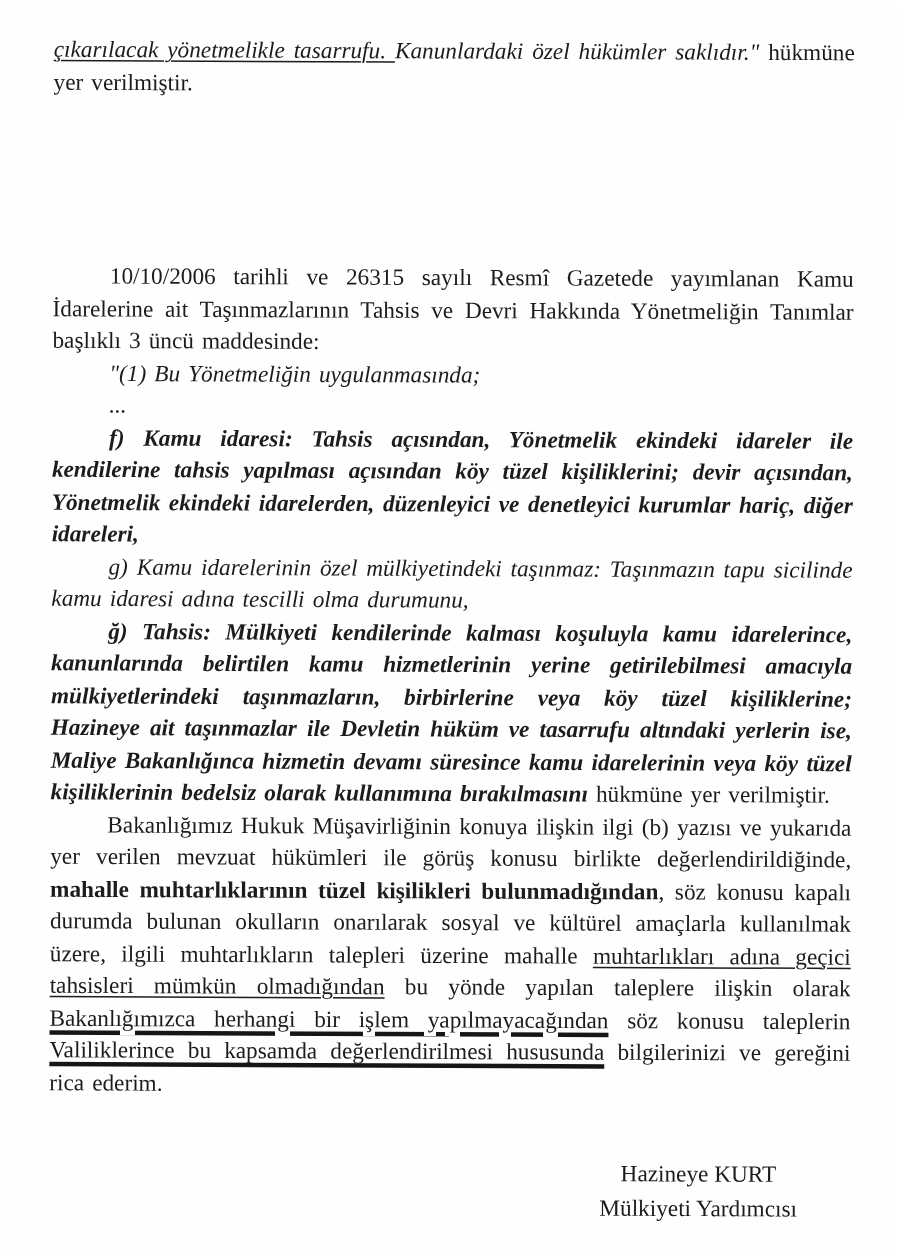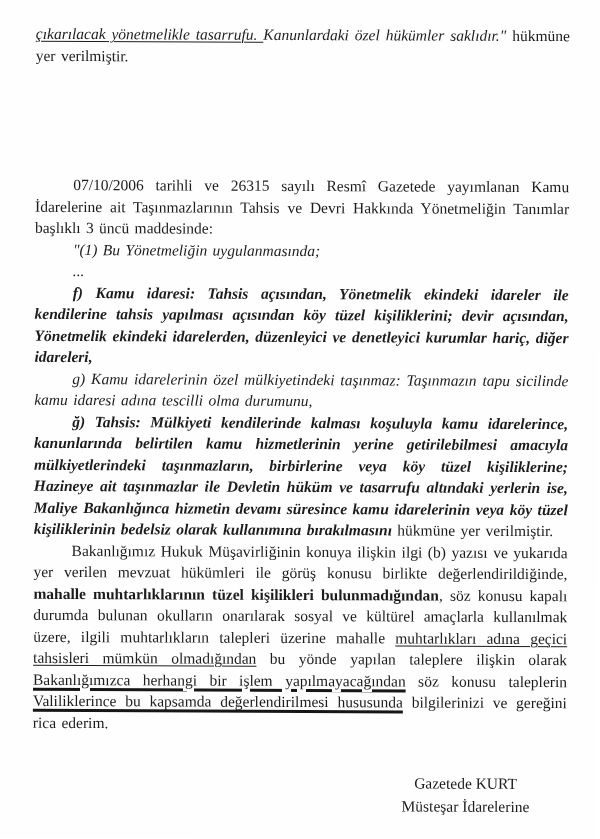--- a/index.html
+++ b/index.html
@@ -40,27 +40,27 @@
     line-height:22.5px;
   }
 </style>
 </head>
 <body>
 
 <div class="page" data-name="scanned-letter-page">
 
   <div data-name="document-body">
       <p class="para" data-name="continuation-paragraph"><span class="i u" data-name="text-run">çıkarılacak yönetmelikle tasarrufu. </span><span class="i" data-name="text-run">Kanunlardaki özel hükümler saklıdır."</span><span class="" data-name="text-run"> hükmüne yer verilmiştir.</span></p>
-      <p class="para indent" data-name="regulation-intro-paragraph"><span class="" data-name="text-run">07/10/2006 tarihli ve 26315 sayılı Resmî Gazetede yayımlanan Kamu İdarelerine ait Taşınmazlarının Tahsis ve Devri Hakkında Yönetmeliğin Tanımlar başlıklı 3 üncü maddesinde:</span></p>
+      <p class="para indent" data-name="regulation-intro-paragraph"><span class="" data-name="text-run">10/10/2006 tarihli ve 26315 sayılı Resmî Gazetede yayımlanan Kamu İdarelerine ait Taşınmazlarının Tahsis ve Devri Hakkında Yönetmeliğin Tanımlar başlıklı 3 üncü maddesinde:</span></p>
       <p class="para indent" data-name="quote-opening-line"><span class="i" data-name="text-run">"(1) Bu Yönetmeliğin uygulanmasında;</span></p>
       <p class="para indent" data-name="ellipsis-line"><span class="i" data-name="text-run">...</span></p>
       <p class="para indent" data-name="clause-f-paragraph"><span class="i b" data-name="text-run">f) Kamu idaresi: Tahsis açısından, Yönetmelik ekindeki idareler ile kendilerine tahsis yapılması açısından köy tüzel kişiliklerini; devir açısından, Yönetmelik ekindeki idarelerden, düzenleyici ve denetleyici kurumlar hariç, diğer idareleri,</span></p>
       <p class="para indent" data-name="clause-g-paragraph"><span class="i" data-name="text-run">g) Kamu idarelerinin özel mülkiyetindeki taşınmaz: Taşınmazın tapu sicilinde kamu idaresi adına tescilli olma durumunu,</span></p>
       <p class="para indent" data-name="clause-gg-paragraph"><span class="i b" data-name="text-run">ğ) Tahsis: Mülkiyeti kendilerinde kalması koşuluyla kamu idarelerince, kanunlarında belirtilen kamu hizmetlerinin yerine getirilebilmesi amacıyla mülkiyetlerindeki taşınmazların, birbirlerine veya köy tüzel kişiliklerine; Hazineye ait taşınmazlar ile Devletin hüküm ve tasarrufu altındaki yerlerin ise, Maliye Bakanlığınca hizmetin devamı süresince kamu idarelerinin veya köy tüzel kişiliklerinin bedelsiz olarak kullanımına bırakılmasını</span><span class="" data-name="text-run"> hükmüne yer verilmiştir.</span></p>
       <p class="para indent" data-name="assessment-paragraph"><span class="" data-name="text-run">Bakanlığımız Hukuk Müşavirliğinin konuya ilişkin ilgi (b) yazısı ve yukarıda yer verilen mevzuat hükümleri ile görüş konusu birlikte değerlendirildiğinde, </span><span class="b" data-name="text-run">mahalle muhtarlıklarının tüzel kişilikleri bulunmadığından</span><span class="" data-name="text-run">, söz konusu kapalı durumda bulunan okulların onarılarak sosyal ve kültürel amaçlarla kullanılmak üzere, ilgili muhtarlıkların talepleri üzerine mahalle </span><span class="u" data-name="text-run">muhtarlıkları adına geçici tahsisleri mümkün olmadığından</span><span class="" data-name="text-run"> bu yönde yapılan taleplere ilişkin olarak </span><span class="u heavy" data-name="text-run">Bakanlığımızca herhangi bir işlem yapılmayacağından</span><span class="" data-name="text-run"> söz konusu taleplerin </span><span class="u heavy" data-name="text-run">Valiliklerince bu kapsamda değerlendirilmesi hususunda</span><span class="" data-name="text-run"> bilgilerinizi ve gereğini rica ederim.</span></p>
     </div>
 
   <div class="signature" data-name="signature-block">
-    <div data-name="signer-name">Gazetede KURT</div>
-    <div data-name="signer-title">Müsteşar İdarelerine</div>
+    <div data-name="signer-name">Hazineye KURT</div>
+    <div data-name="signer-title">Mülkiyeti Yardımcısı</div>
   </div>
 
 </div>
 
 </body></html>

